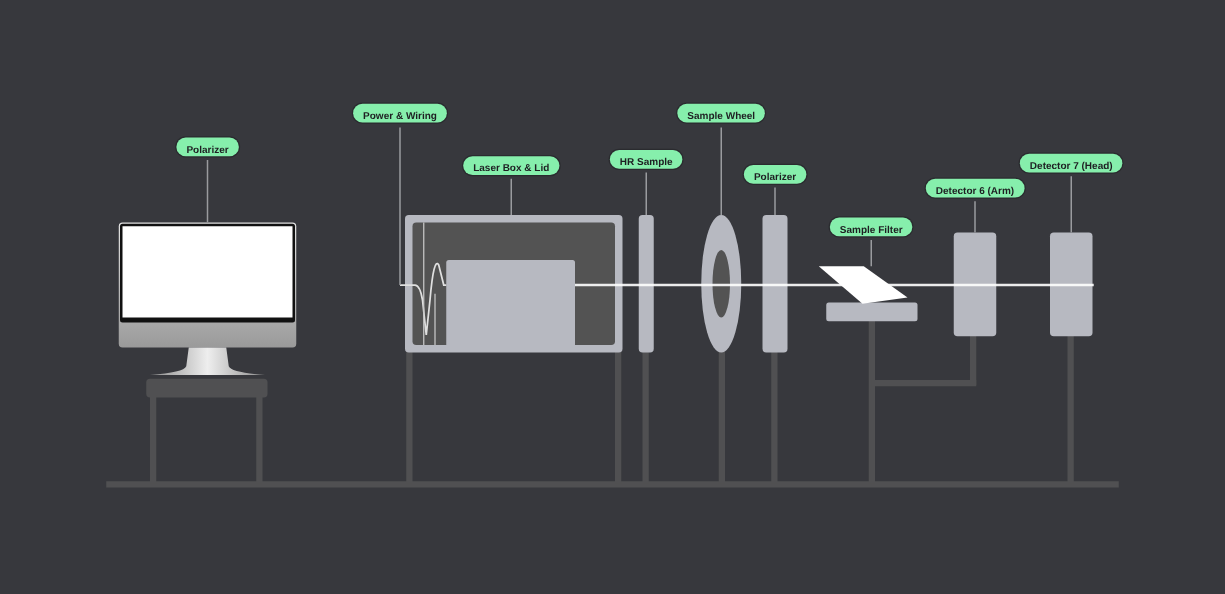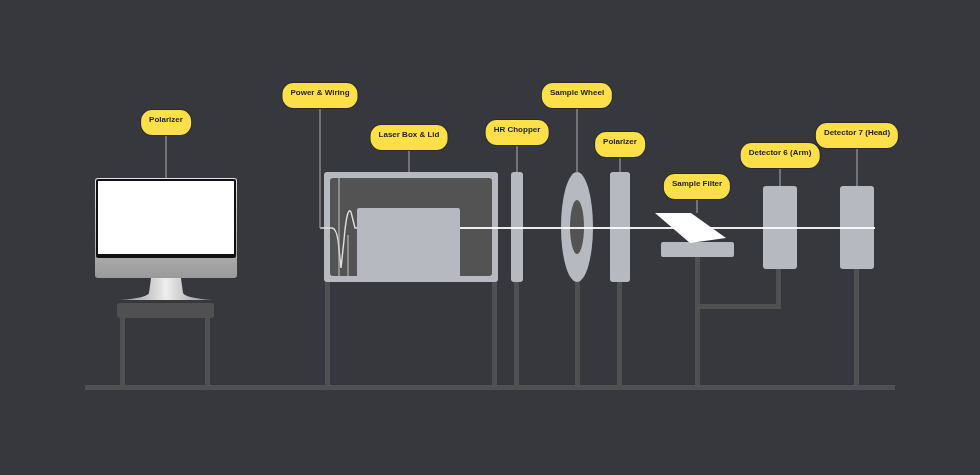--- a/index.html
+++ b/index.html
@@ -1,18 +1,18 @@
 <!DOCTYPE html>
 <html><head>
 <meta charset="utf-8">
 <style>
   html,body{margin:0;padding:0;background:#37383d;}
   body{width:980px;height:475px;position:relative;overflow:hidden;font-family:"Liberation Sans",sans-serif;}
   svg{position:absolute;left:0;top:0;}
-  .lbl{position:absolute;background:#fde047;color:#1e1f22;font-weight:bold;font-size:8px;border-radius:11px;height:25px;line-height:19px;padding:0 8px;white-space:nowrap;transform:translateX(-50%);box-shadow:0 0 0 1px #2a2b2f;}
+  .lbl{position:absolute;background:#86efac;color:#1e1f22;font-weight:bold;font-size:8px;border-radius:11px;height:15px;line-height:19px;padding:0 8px;white-space:nowrap;transform:translateX(-50%);box-shadow:0 0 0 1px #2a2b2f;}
 </style>
 </head>
 <body>
 
 <svg width="980" height="475">
 
   <rect x="85" y="385" width="810" height="5" fill="#505052"></rect>
 
   <g>
     <rect x="117" y="303" width="97" height="15" rx="3" fill="#505052"></rect>
@@ -86,18 +86,18 @@
     <line x1="620" y1="150" x2="620" y2="172"></line>
     <line x1="697" y1="192" x2="697" y2="213"></line>
     <line x1="780" y1="161" x2="780" y2="186"></line>
     <line x1="857" y1="141" x2="857" y2="186"></line>
   </g>
 </svg>
 
 <div class="lbl" style="left:166px;top:110px">Polarizer</div>
 <div class="lbl" style="left:320px;top:83px">Power &amp; Wiring</div>
 <div class="lbl" style="left:409px;top:125px">Laser Box &amp; Lid</div>
-<div class="lbl" style="left:517px;top:120px">HR Chopper</div>
+<div class="lbl" style="left:517px;top:120px">HR Sample</div>
 <div class="lbl" style="left:577px;top:83px">Sample Wheel</div>
 <div class="lbl" style="left:620px;top:132px">Polarizer</div>
 <div class="lbl" style="left:697px;top:174px">Sample Filter</div>
 <div class="lbl" style="left:780px;top:143px">Detector 6 (Arm)</div>
 <div class="lbl" style="left:857px;top:123px">Detector 7 (Head)</div>
 
 </body></html>

